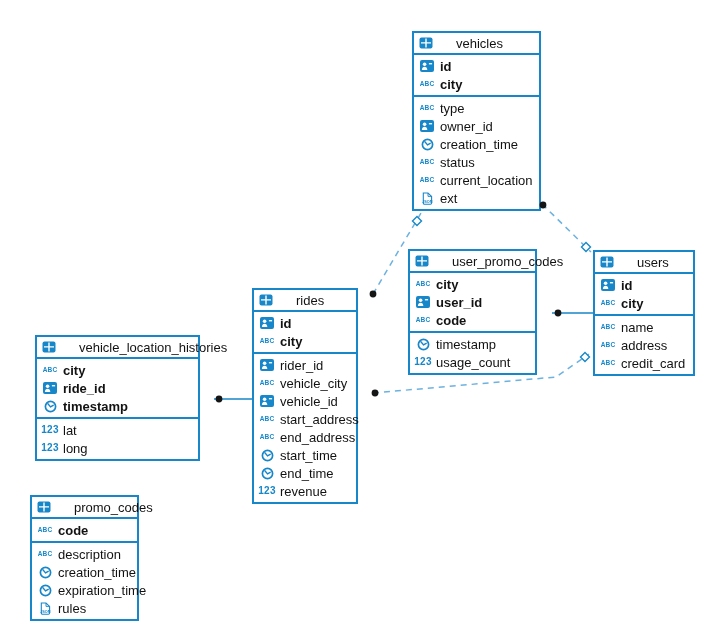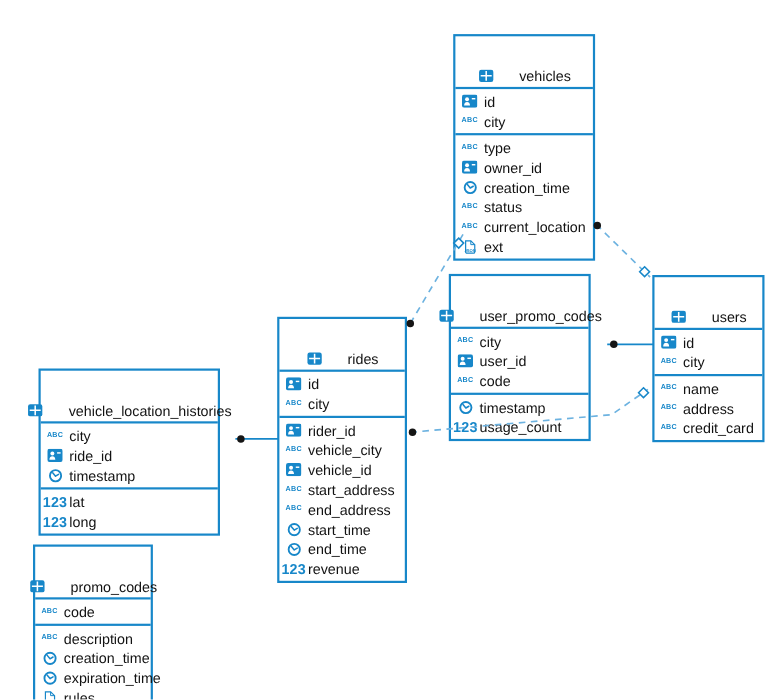--- a/index.html
+++ b/index.html
@@ -14,38 +14,38 @@
     font-family:"Liberation Sans",sans-serif;color:var(--text);
   }
   #canvas{position:absolute;left:0;top:0;width:705px;height:636px;}
   #wires{position:absolute;left:0;top:0;width:705px;height:636px;pointer-events:none;}
 
   .entity{
     position:absolute;background:#ffffff;border:2px solid var(--blue);
     box-sizing:border-box;
   }
   .entity-header{
-    display:flex;align-items:center;justify-content:center;gap:22px;
+    display:flex;align-items:center;justify-content:flex-start;gap:22px;
     height:20px;border-bottom:2px solid var(--blue);
-    font-size:13px;padding:0 4px;white-space:nowrap;margin-top:26px;
+    font-size:13px;padding:0 4px;white-space:nowrap;
   }
   .section{padding:2px 0;}
   .section.keys{border-bottom:2px solid var(--blue);}
   .row{
     display:flex;align-items:center;gap:5px;height:18px;padding:0 5px;
     font-size:13px;white-space:nowrap;
   }
-  .row.key .colname{font-weight:normal;}
+  .row.key .colname{font-weight:bold;}
   .icon{
     width:16px;flex:0 0 16px;display:inline-flex;align-items:center;justify-content:center;
     color:var(--blue);line-height:0;
   }
   .glyph{font-weight:bold;color:var(--blue);line-height:1;}
   .glyph.abc{font-size:6.5px;letter-spacing:0.2px;}
-  .glyph.n123{font-size:13px;letter-spacing:0.2px;}
+  .glyph.n123{font-size:10px;letter-spacing:0.2px;}
 
   .wire-dashed{stroke:var(--dash);stroke-width:1.5;fill:none;stroke-dasharray:6 5;}
   .wire-solid{stroke:var(--blue);stroke-width:1.6;fill:none;}
   .wire-diamond{fill:#ffffff;stroke:var(--blue);stroke-width:1.4;}
   .wire-dot{fill:var(--dot);}
 </style>
 </head>
 <body>
 
 <div id="canvas">
@@ -225,21 +225,21 @@
           <span class="colname">address</span>
         </div>
         <div class="row">
           <span class="icon">
             <span class="glyph abc">ABC</span>
           </span>
           <span class="colname">credit_card</span>
         </div>
       </div>
     </div>
-    <div class="entity" style="left: 252px; top: 288px; width: 118px;">
+    <div class="entity" style="left: 252px; top: 288px; width: 106px;">
       <div class="entity-header">
         <span class="icon">
           <svg width="14" height="12" viewBox="0 0 14 12">
             <rect x="0.5" y="0.5" width="13" height="11" rx="2" fill="currentColor"></rect>
             <path d="M2 5.9 H12 M7 1.6 V10.4" stroke="#fff" stroke-width="1.4" fill="none"></path>
           </svg>
         </span>
         <span>rides</span>
       </div>
       <div class="section keys">

